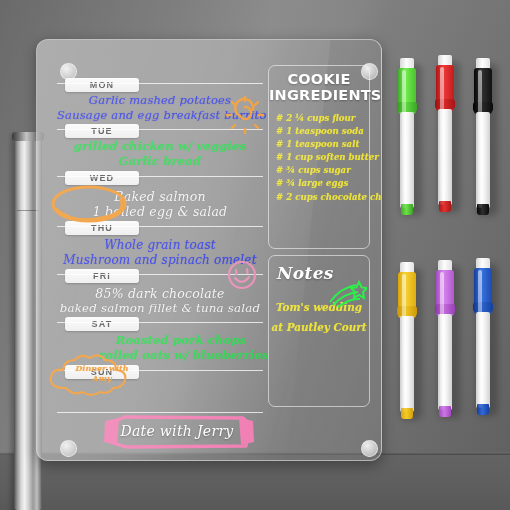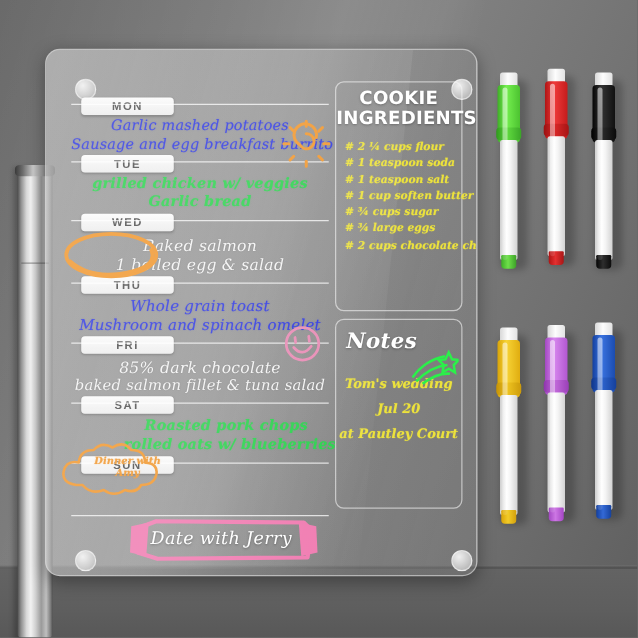--- a/index.html
+++ b/index.html
@@ -389,21 +389,20 @@
         <svg class="star-doodle" width="38" height="30" viewBox="0 0 38 30">
           <g fill="none" stroke="#2bf04a" stroke-width="2">
             <path d="M1 24 q10 -14 26 -17"></path>
             <path d="M4 27 q12 -12 25 -13"></path>
             <path d="M9 29 q12 -9 22 -8"></path>
             <path d="M30 4 l2.6 5.4 L38 10 l-4 4 1 6 -5 -3 -5 3 1 -6 -4 -4 5.4 -0.6 z"></path>
           </g>
         </svg>
         <div class="notes-body">
           <div>Tom's wedding</div>
-          <div>Jul 20</div>
           <div>at Pautley Court</div>
         </div>
       </div>
 
     </div>
     <div class="board-glare"></div>
   </div>
 
   <div class="pen" style="left:396px;top:58px;">
     <div class="shadow"></div>

